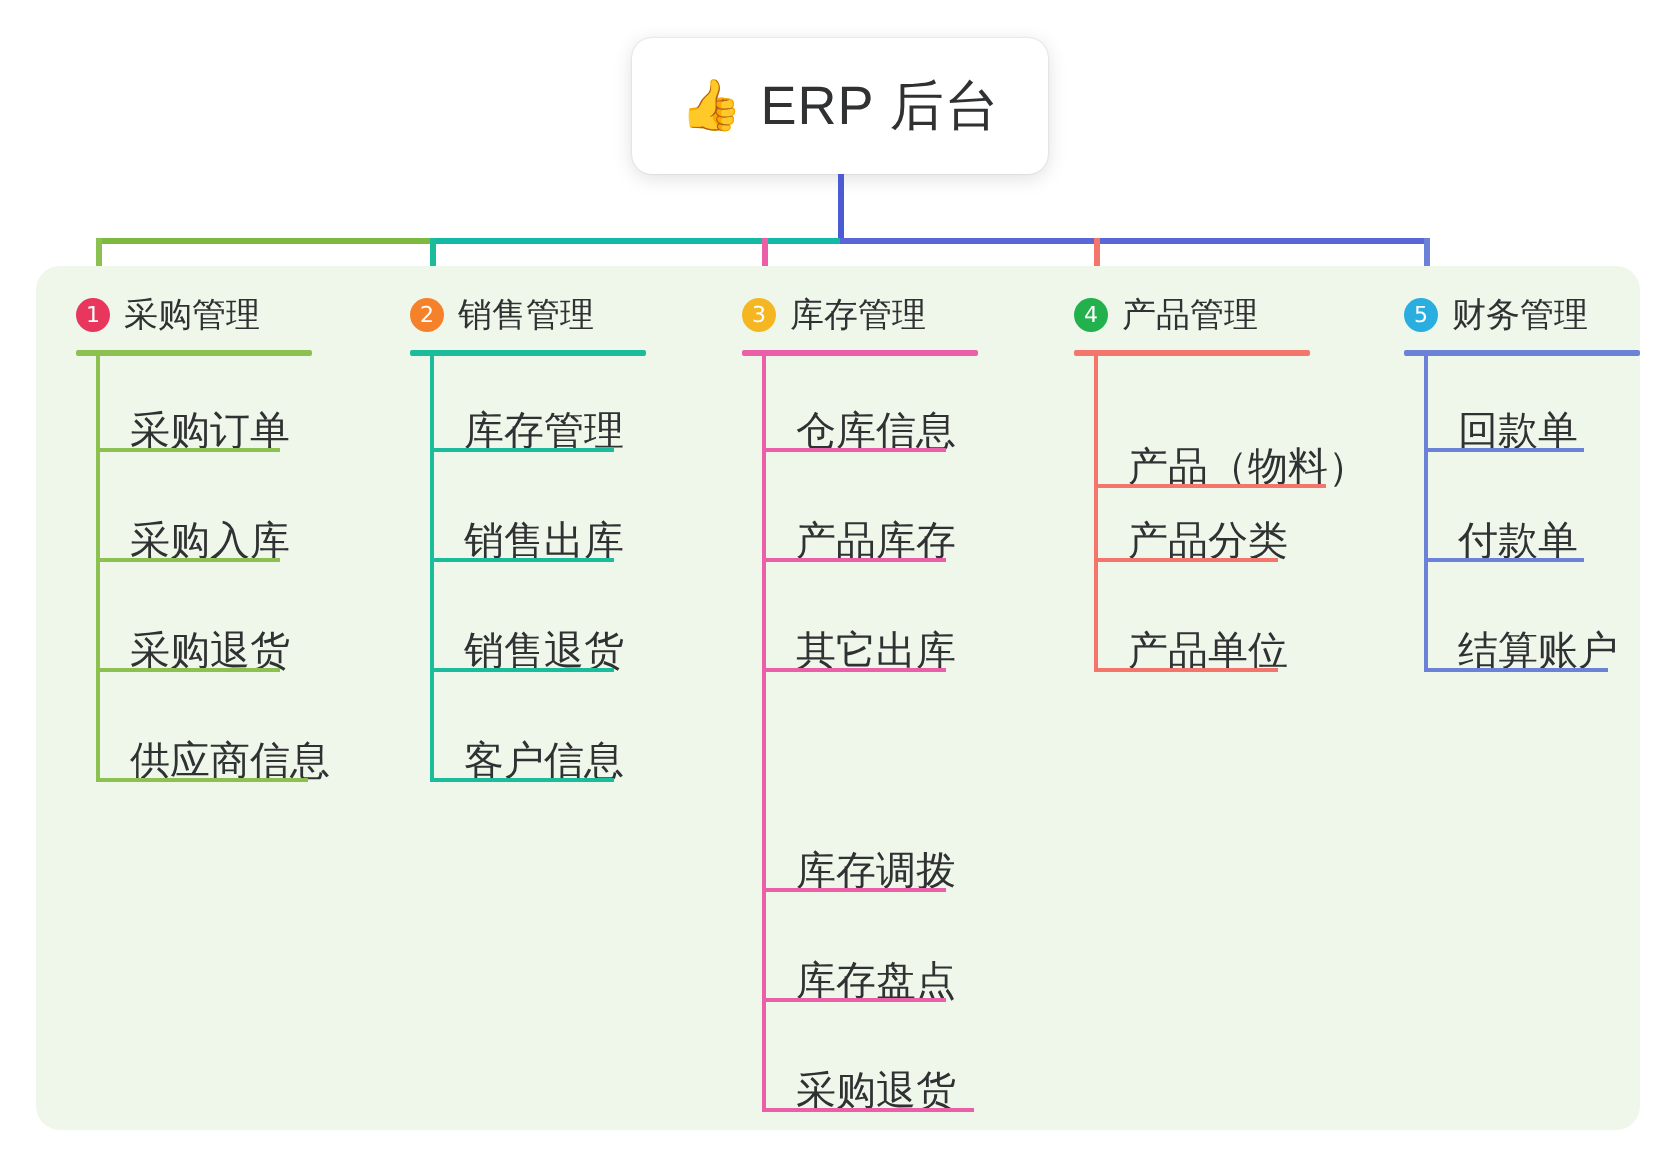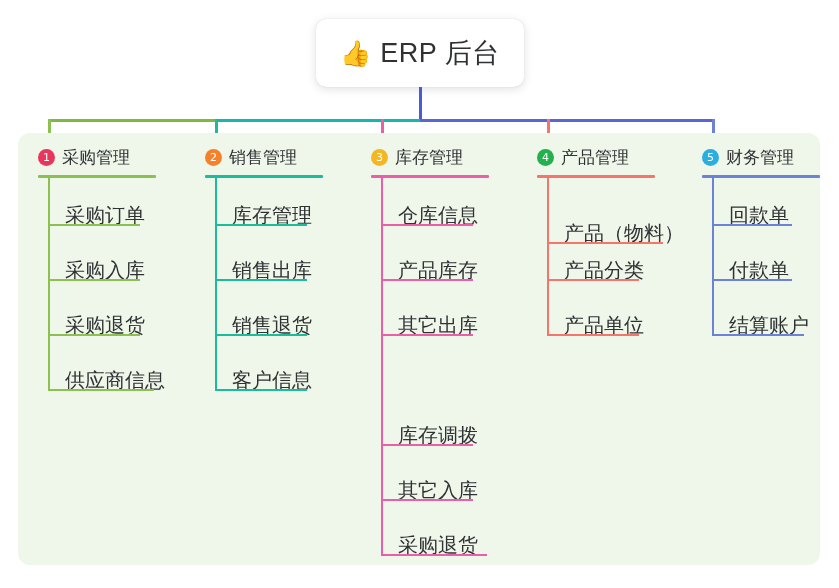--- a/index.html
+++ b/index.html
@@ -215,21 +215,21 @@
         </div>
         <div class="item" style="top: 168px; width: 92px; height: 24px; text-decoration: underline;">
           <span class="item-label">其它出库</span>
           <div class="item-rule" style="width: 92px; background: rgb(234, 95, 168);"></div>
         </div>
         <div class="item" style="top: 278px; width: 92px; height: 24px; padding-left: 34px;">
           <span class="item-label">库存调拨</span>
           <div class="item-rule" style="width: 92px; background: rgb(234, 95, 168);"></div>
         </div>
         <div class="item" style="top: 333px; width: 92px; height: 24px;">
-          <span class="item-label">其它入库</span>
+          <span class="item-label">库存盘点</span>
           <div class="item-rule" style="width: 92px; background: rgb(234, 95, 168);"></div>
         </div>
         <div class="item" style="top: 388px; width: 106px; height: 24px;">
           <span class="item-label">采购退货</span>
           <div class="item-rule" style="width: 106px; background: rgb(234, 95, 168);"></div>
         </div>
       </div>
       <div class="column" style="left: 529px;">
         <div class="col-head">
           <span class="badge" style="background: rgb(34, 177, 76);">4</span>

